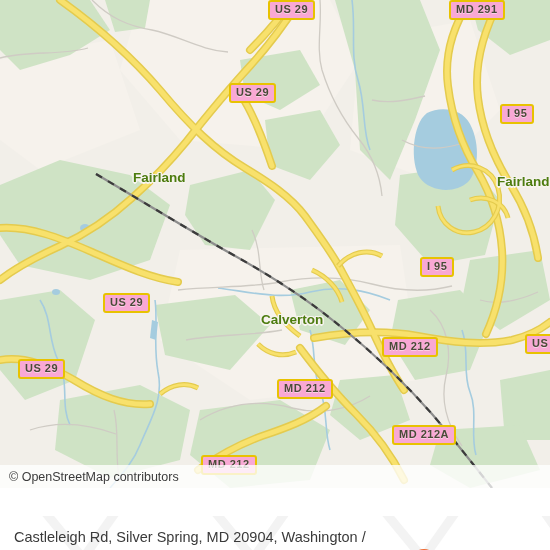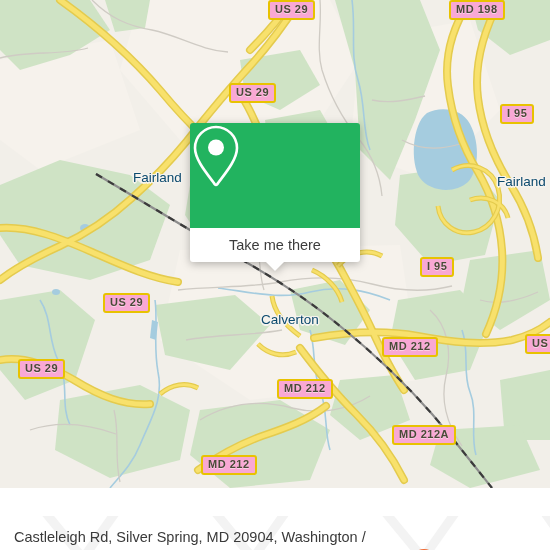--- a/index.html
+++ b/index.html
@@ -27,26 +27,27 @@
     padding:1px 5px 2px 5px;
     line-height:13px;
     white-space:nowrap;
     box-sizing:border-box;
     text-shadow:0 1px 0 rgba(255,255,255,.45);
   }
 
   
   .place{
     position:absolute;
-    color:#0c4a6e;
+    color:#4d7c0f;
     font-size:13.5px;
     white-space:nowrap;
     text-shadow:
       -1.5px 0 #f6f3ee, 1.5px 0 #f6f3ee, 0 -1.5px #f6f3ee, 0 1.5px #f6f3ee,
       -1px -1px #f6f3ee, 1px 1px #f6f3ee, -1px 1px #f6f3ee, 1px -1px #f6f3ee;
+    font-weight: bold;
   }
 
   
   #attribution{
     position:absolute;left:0;bottom:0;width:550px;height:23px;
     background:rgba(255,255,255,.78);
     display:flex;align-items:center;
     font-size:12.5px;color:#3b3b3b;
     padding-left:9px;box-sizing:border-box;
   }
@@ -236,46 +237,36 @@
                    C372 352 404 382 432 414 C456 442 476 468 492 488" fill="none" stroke="#3b3b3b" stroke-width="2.2" stroke-dasharray="7 7"></path>
         </g>
       </g>
     </svg>
 
     <div class="place" style="left:133px;top:170px">Fairland</div>
     <div class="place" style="left:497px;top:174px">Fairland</div>
     <div class="place" style="left:261px;top:312px">Calverton</div>
 
     <div class="shield" style="left:268px;top:0px">US 29</div>
-    <div class="shield" style="left:449px;top:0px">MD 198</div>
+    <div class="shield" style="left:449px;top:0px">MD 291</div>
     <div class="shield" style="left:229px;top:83px">US 29</div>
     <div class="shield" style="left:500px;top:104px">I 95</div>
     <div class="shield" style="left:420px;top:257px">I 95</div>
     <div class="shield" style="left:103px;top:293px">US 29</div>
     <div class="shield" style="left:382px;top:337px">MD 212</div>
     <div class="shield" style="left:525px;top:334px">US 29</div>
     <div class="shield" style="left:18px;top:359px">US 29</div>
     <div class="shield" style="left:277px;top:379px">MD 212</div>
     <div class="shield" style="left:392px;top:425px">MD 212A</div>
     <div class="shield" style="left:201px;top:455px">MD 212</div>
 
-    <div id="popup">
-      <div id="popup-head">
-        <svg width="52" height="66" viewBox="0 0 52 66">
-          <path d="M26 4 C14.4 4 5 13.4 5 25 C5 38 20 54 25 61.5 C25.5 62.2 26.5 62.2 27 61.5
-                   C32 54 47 38 47 25 C47 13.4 37.6 4 26 4 Z" fill="none" stroke="#ffffff" stroke-width="2.6"></path>
-          <circle cx="26" cy="24.5" r="8" fill="#ffffff"></circle>
-        </svg>
-      </div>
-      <div id="popup-foot">
-        <span>Take me there</span>
-        <div id="popup-tail"></div>
-      </div>
+
+    <div id="attribution">
+      <span>© OpenStreetMap contributors</span>
     </div>
-
   </div>
 
   <div id="footer">
     <svg id="footer-watermark" viewBox="0 0 550 62">
       <g stroke="#f3f3f3" stroke-width="9" fill="none">
         <path d="M40 -10 L110 75"></path>
         <path d="M120 -10 L60 75"></path>
         <path d="M210 -10 L280 75"></path>
         <path d="M290 -10 L230 75"></path>
         <path d="M380 -10 L450 75"></path>

